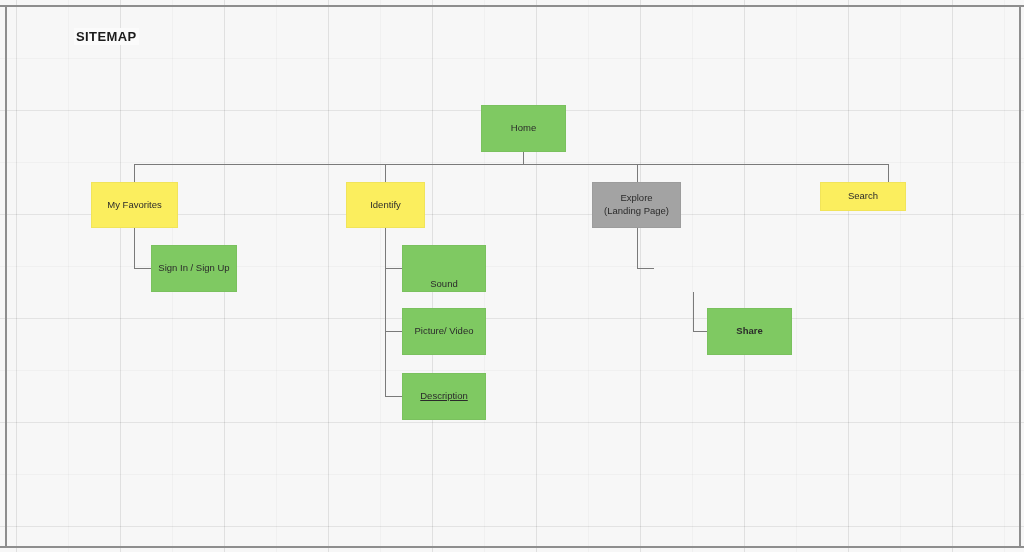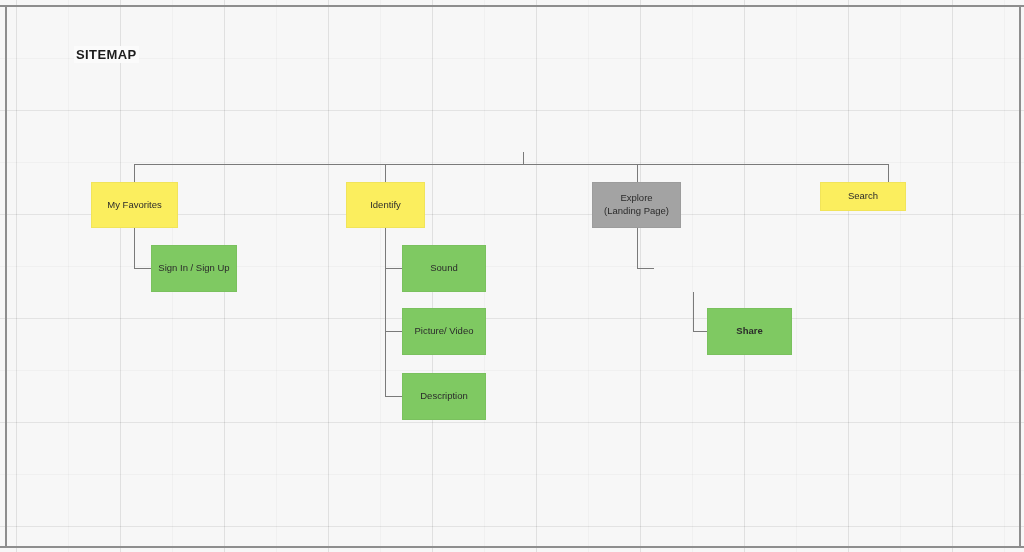--- a/index.html
+++ b/index.html
@@ -39,21 +39,21 @@
   
   .frame-edge { position: absolute; background: #8e8e8e; }
   #frame-top    { left: 0;   top: 5px;   width: 1024px; height: 2px; }
   #frame-bottom { left: 0;   top: 546px; width: 1024px; height: 2px; }
   #frame-left   { left: 5px; top: 5px;   width: 2px;    height: 543px; }
   #frame-right  { left: 1019px; top: 5px; width: 2px;   height: 543px; }
 
   #title {
     position: absolute;
     left: 74px;
-    top: 46px;
+    top: 28px;
     font-size: 13px;
     font-weight: bold;
     color: #1c1c1c;
     letter-spacing: 0.4px;
     background: #fbfbfb;
     padding: 1px 2px;
   }
 
   .node {
     position: absolute;
@@ -105,20 +105,23 @@
   <div class="conn conn-h" style="left:385px; top:268px; width:17px;"></div>
   <div class="conn conn-h" style="left:385px; top:331px; width:17px;"></div>
   <div class="conn conn-h" style="left:385px; top:396px; width:17px;"></div>
 
   <div class="conn conn-v" style="left:637px; top:228px; height:41px;"></div>
   <div class="conn conn-h" style="left:637px; top:268px; width:17px;"></div>
 
   <div class="conn conn-v" style="left:693px; top:292px; height:40px;"></div>
   <div class="conn conn-h" style="left:693px; top:331px; width:14px;"></div>
 
+  <div class="node" style="left:481px; top:105px; width:85px; height:47px; background:#7fc962;">
+    <span class="label">Home</span>
+  </div>
 
   <div class="node" style="left:91px; top:182px; width:87px; height:46px; background:#fbee5e;">
     <span class="label">My Favorites</span>
   </div>
 
   <div class="node" style="left:346px; top:182px; width:79px; height:46px; background:#fbee5e;">
     <span class="label">Identify</span>
   </div>
 
   <div class="node" style="left:592px; top:182px; width:89px; height:46px; background:#a3a3a3; flex-direction:column;">
@@ -127,29 +130,29 @@
   </div>
 
   <div class="node" style="left:820px; top:182px; width:86px; height:29px; background:#fbee5e;">
     <span class="label">Search</span>
   </div>
 
   <div class="node" style="left:151px; top:245px; width:86px; height:47px; background:#7fc962;">
     <span class="label">Sign In / Sign Up</span>
   </div>
 
-  <div class="node" style="left:402px; top:245px; width:84px; height:47px; background:#7fc962;">
+  <div class="node" style="left:402px; top:245px; width:84px; height:47px; background:#7fc962;align-items:flex-end;">
     <span class="label">Sound</span>
   </div>
 
   <div class="node" style="left:402px; top:308px; width:84px; height:47px; background:#7fc962;">
     <span class="label">Picture/ Video</span>
   </div>
 
-  <div class="node" style="left:402px; top:373px; width:84px; height:47px; background:#7fc962;">
+  <div class="node" style="left:402px; top:373px; width:84px; height:47px; background:#7fc962;text-decoration:underline;">
     <span class="label">Description</span>
   </div>
 
 
   <div class="node" style="left:707px; top:308px; width:85px; height:47px; background:#7fc962;font-weight:bold;">
     <span class="label">Share</span>
   </div>
 
 </div>
 

